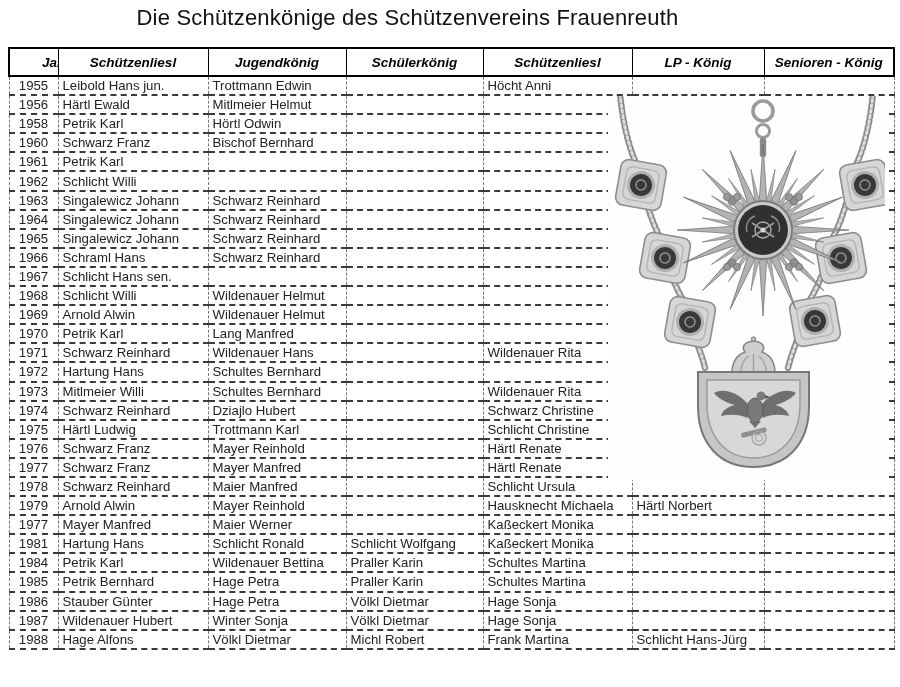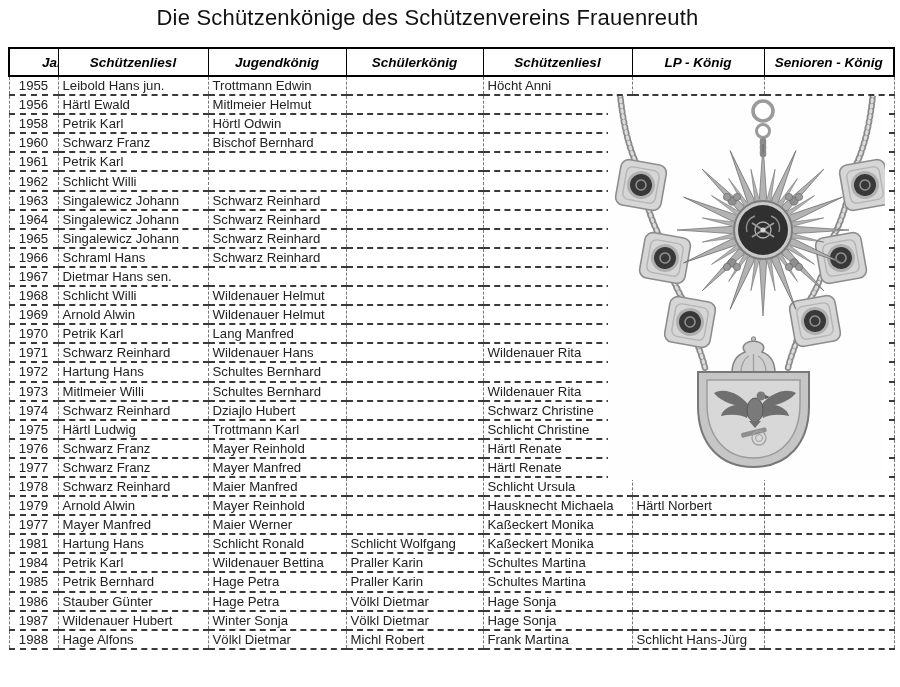--- a/index.html
+++ b/index.html
@@ -2,21 +2,21 @@
 <html><head>
 <meta charset="utf-8">
 <style>
   html,body { margin:0; padding:0; }
   body {
     width:900px; height:687px; position:relative; overflow:hidden;
     background:#ffffff; font-family:"Liberation Sans", sans-serif;
   }
   .page-title {
     position:absolute; top:5px; left:0; width:815px;
-    text-align:center; font-size:22px; letter-spacing:.2px; color:#111;padding-left:20px;
+    text-align:center; font-size:22px; letter-spacing:.2px; color:#111;
   }
   table.koenige {
     position:absolute; left:8px; top:47px; width:885px;
     border-collapse:collapse; table-layout:fixed;
   }
   thead th {
     border-top:2px solid #000; border-bottom:2px solid #000;
     border-left:1px solid #000; border-right:1px solid #000;
     height:26px; font-size:13.5px; font-style:italic; font-weight:bold;
     color:#000; text-align:center; padding:0; overflow:hidden; white-space:nowrap;
@@ -151,21 +151,21 @@
         <td class="year">1966</td>
         <td>Schraml Hans</td>
         <td>Schwarz Reinhard</td>
         <td></td>
         <td></td>
         <td></td>
         <td></td>
       </tr>
       <tr>
         <td class="year">1967</td>
-        <td>Dietmar Hans sen.</td>
+        <td>Schlicht Hans sen.</td>
         <td></td>
         <td></td>
         <td></td>
         <td></td>
         <td></td>
       </tr>
       <tr>
         <td class="year">1968</td>
         <td>Schlicht Willi</td>
         <td>Wildenauer Helmut</td>

